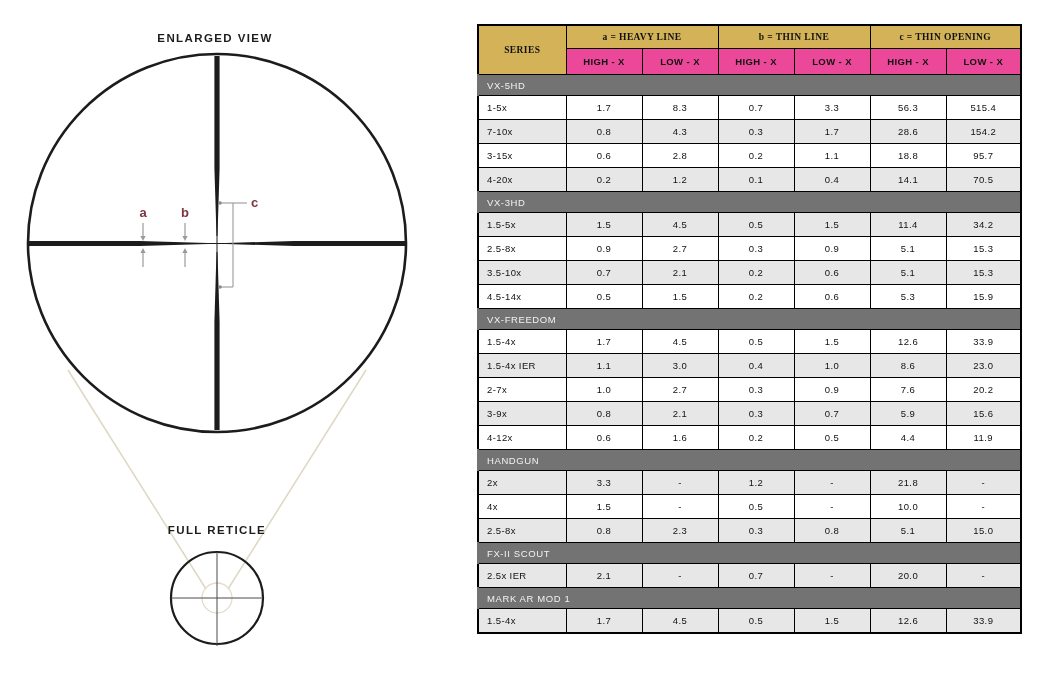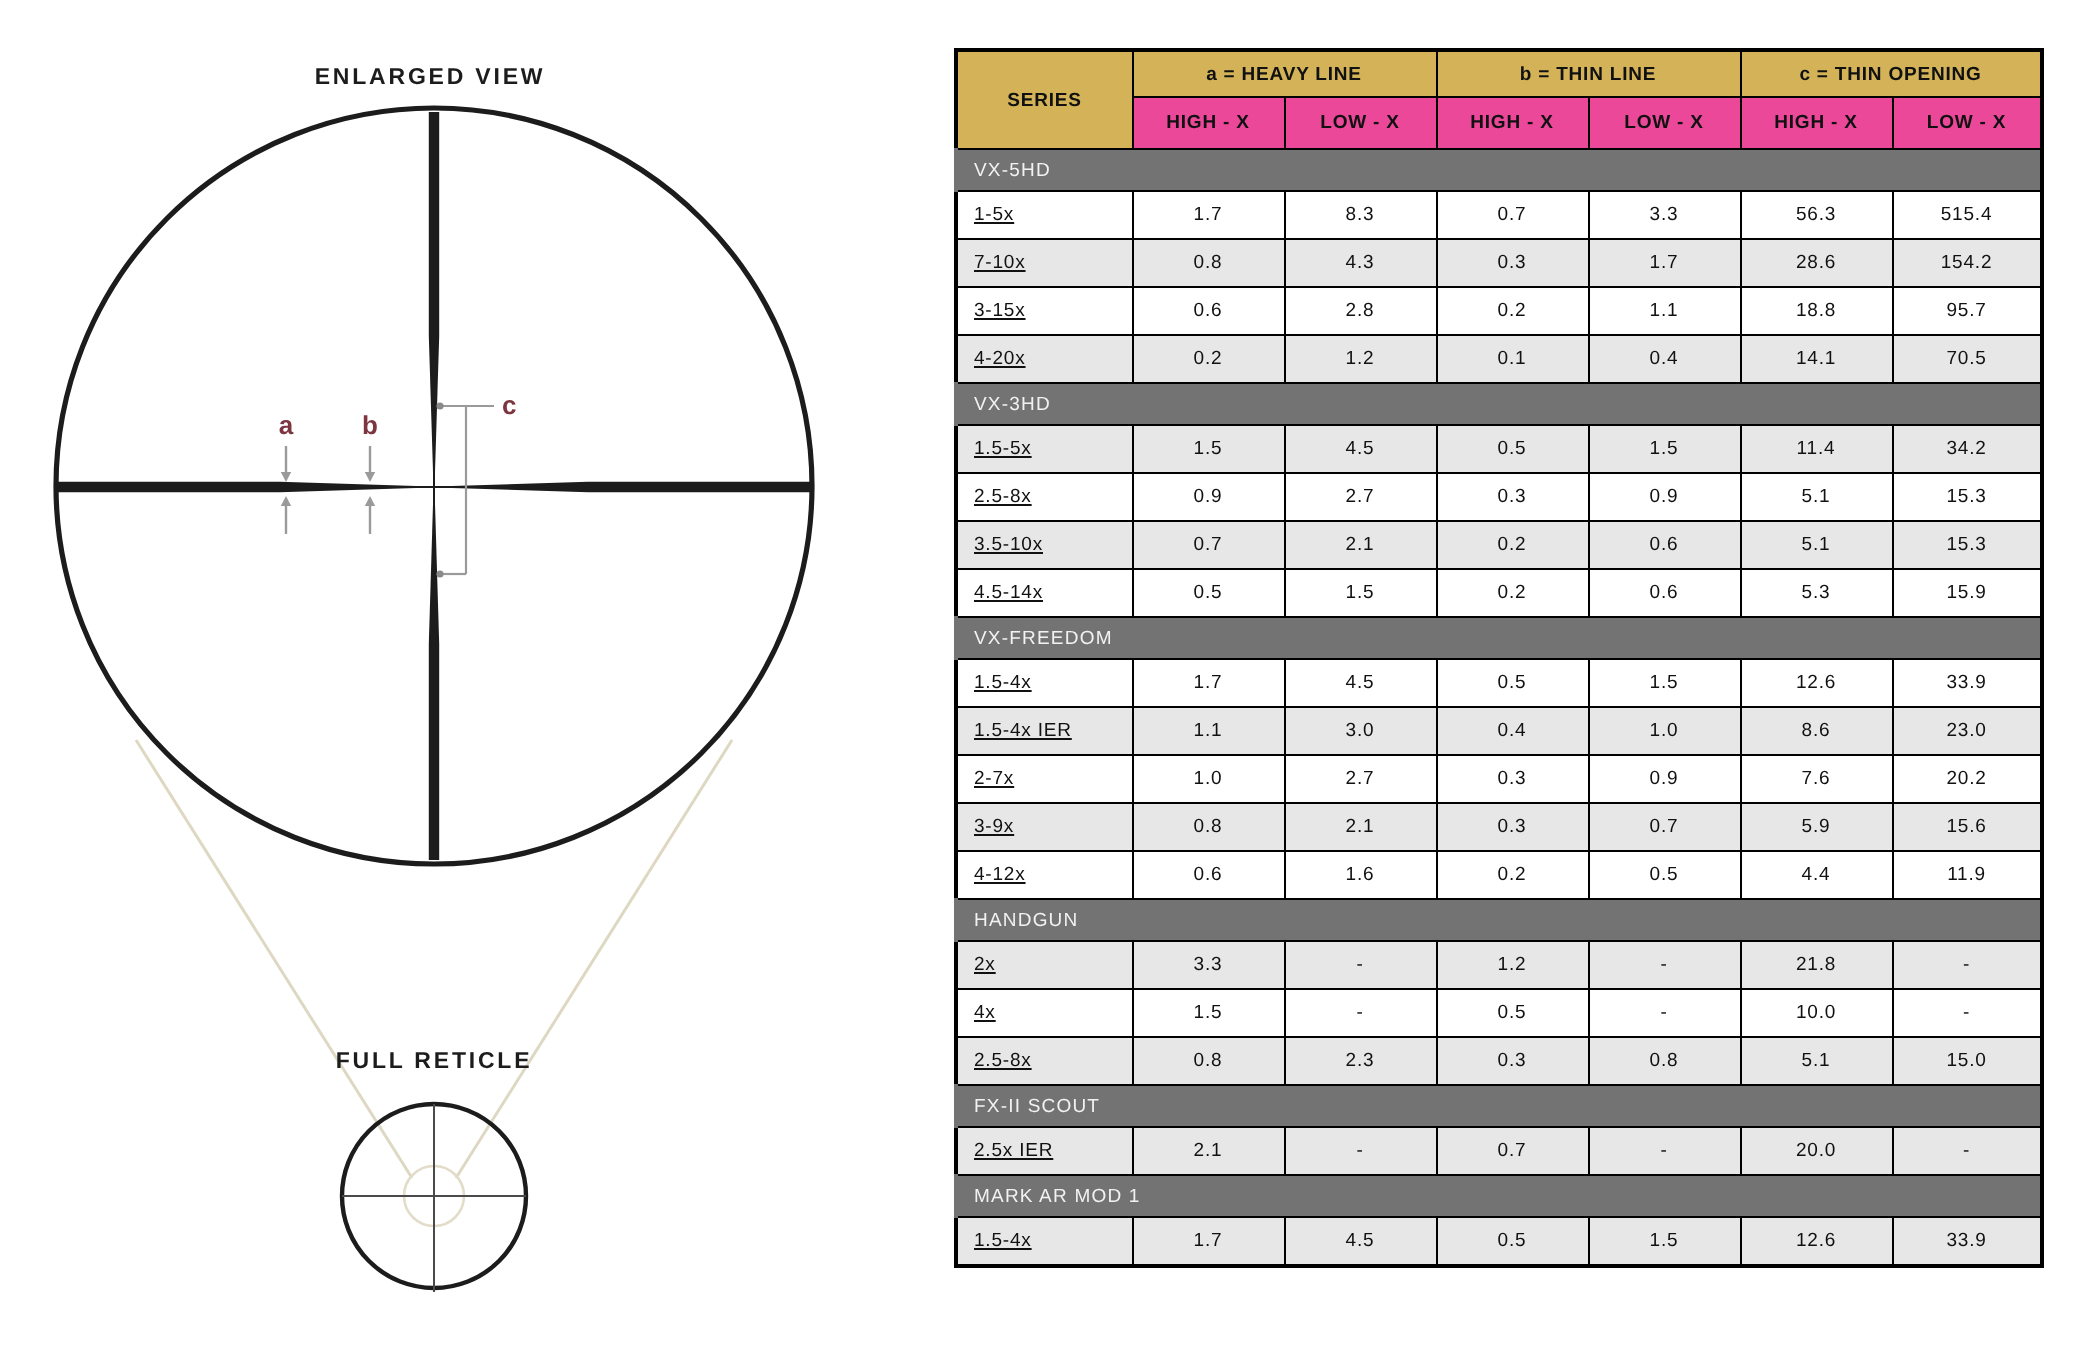--- a/index.html
+++ b/index.html
@@ -32,31 +32,31 @@
     font-family: "Liberation Sans", sans-serif;
   }
   table.spec th, table.spec td {
     border: 1px solid #000;
     font-size: 9.5px;
     padding: 0;
     letter-spacing: 0.4px;
     color: #111;
     overflow: hidden; white-space: nowrap;
   }
-  tr.group-row th { height: 22px; background: #d3b258; font-weight: bold; text-align: center; }
+  tr.group-row th { height: 22px; background: #d3b258; font-weight: bold; text-align: center; font-family: Liberation Serif, serif; }
   tr.sub-row th   { height: 25px; background: #ec4899; font-weight: 600; text-align: center; }
   th.series-head  { background: #d3b258; font-weight: bold; text-align: center; }
   tr.section-row td {
     height: 20px; background: #737373; color: #f2f2f2;
     text-align: left; padding-left: 8px; letter-spacing: 0.6px; font-weight: 400;
     border-left: 2px solid #737373;
   }
   tr.data-row td { height: 23px; background: #ffffff; text-align: center; }
   tr.data-row.shaded td { background: #e7e7e7; }
-  tr.data-row td.series-cell { text-align: left; padding-left: 8px; text-decoration: underline; }
+  tr.data-row td.series-cell { text-align: left; padding-left: 8px; }
   .units {
     text-align: right; padding-right: 10px; margin-top: 16px;
     font-size: 12px; font-weight: bold; letter-spacing: 0.4px; color: #111;
   }
 </style>
 </head>
 <body>
 
 <div class="canvas">
 

